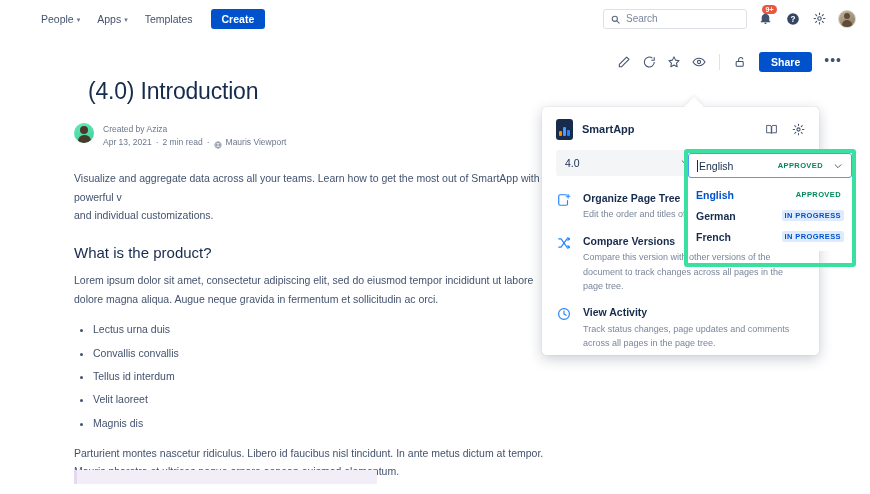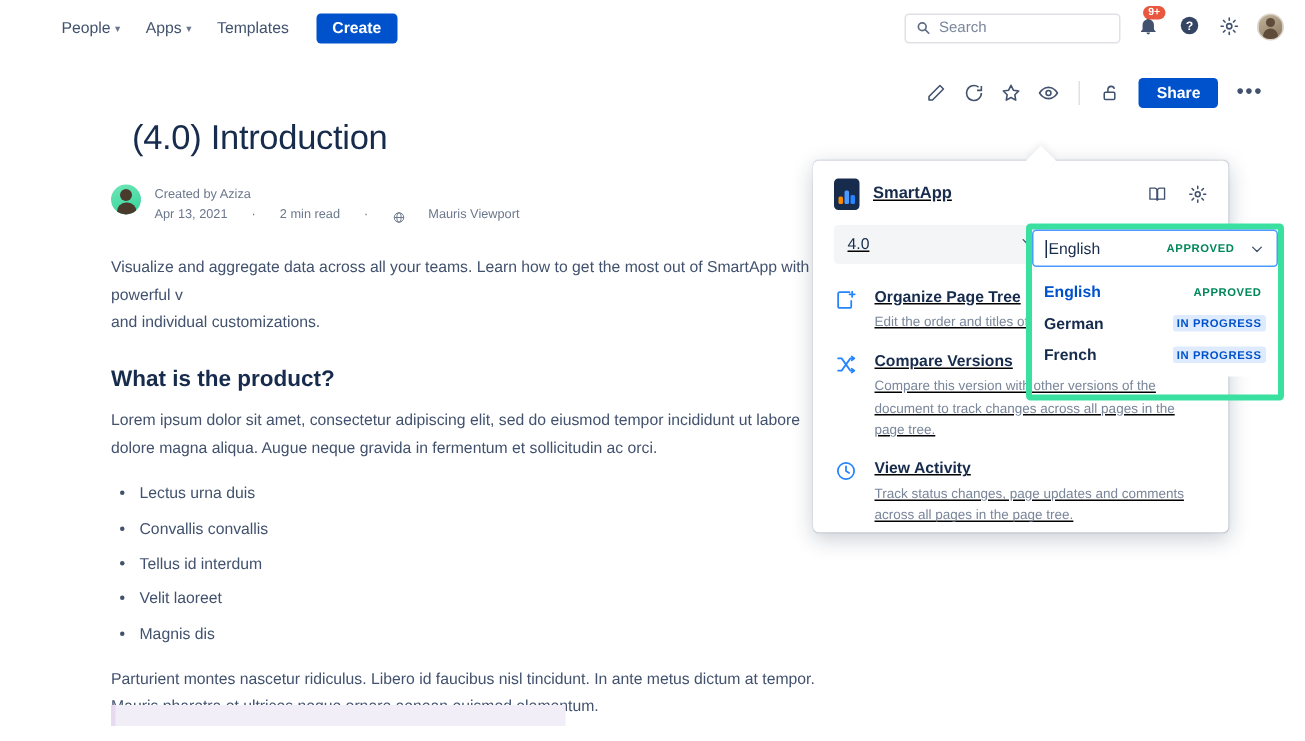--- a/index.html
+++ b/index.html
@@ -21,21 +21,21 @@
   .nav-item{
     display:flex;align-items:center;gap:3px;
     font-size:10.5px;color:#42526e;padding:4px 7px;border-radius:3px;
     cursor:pointer;white-space:nowrap;
   }
   .caret{font-size:7px;color:#6b778c;line-height:1;position:relative;top:1px;}
   .create-btn{
     background:#0052cc;color:#fff;font-size:10.5px;font-weight:600;
     padding:4px 11px;border-radius:3px;margin-left:8px;cursor:pointer;
   }
-  .nav-right{margin-left:auto;display:flex;align-items:flex-start;gap:10px;padding-right:14px;}
+  .nav-right{margin-left:auto;display:flex;align-items:center;gap:10px;padding-right:14px;}
   .searchbox{
     display:flex;align-items:center;gap:6px;width:128px;height:18px;
     border:1px solid #dfe1e6;border-radius:3px;background:#fff;padding:0 7px;
   }
   .searchbox .ph{font-size:10px;color:#7a869a;}
   .icon-btn{position:relative;width:17px;height:17px;display:flex;align-items:center;justify-content:center;cursor:pointer;}
   .badge{
     position:absolute;top:-5px;left:5px;background:#e9573f;color:#fff;
     font-size:7px;font-weight:700;border-radius:9px;padding:1px 3px;line-height:1;
     min-width:9px;text-align:center;
@@ -90,37 +90,36 @@
     width:20px;height:20px;border-radius:50%;flex:0 0 20px;
     background:linear-gradient(160deg,#6ee7b7,#34d399);position:relative;overflow:hidden;
   }
   .meta-avatar::before{
     content:"";position:absolute;left:6px;top:3px;width:8px;height:8px;border-radius:50%;background:#4a3a2c;
   }
   .meta-avatar::after{
     content:"";position:absolute;left:3.5px;top:12px;width:13px;height:10px;border-radius:6px 6px 0 0;background:#4a3a2c;
   }
   .meta-text{font-size:8.5px;color:#6b778c;line-height:1.55;}
-  .meta-line2{display:flex;align-items:flex-end;gap:16px;}
+  .meta-line2{display:flex;align-items:flex-end;gap:4px;}
   .globe{display:inline-flex;align-items:center;}
-  h2.sec{font-size:15px;font-weight:700;color:#172b4d;margin:20px 0 10px 0;}
+  h2.sec{font-size:15px;font-weight:400;color:#172b4d;margin:20px 0 10px 0;}
   p.body{font-size:10.5px;color:#42526e;line-height:1.75;margin:0 0 12px 0;}
   ul.bullets{margin:0 0 12px 0;padding-left:19px;}
   ul.bullets li{font-size:10.5px;color:#42526e;line-height:1.75;margin-bottom:5px;}
   .bottom-strip{
     position:absolute;left:74px;top:440px;width:300px;height:14px;
     background:#f1eef7;border-left:3px solid #e7d9ef;
   }
 
   
   .panel{
     position:absolute;left:542px;top:77px;width:277px;height:248px;
     background:#ffffff;border-radius:4px;
     box-shadow:0 4px 14px rgba(9,30,66,0.22), 0 0 1px rgba(9,30,66,0.28);
-    text-decoration:underline;
   }
   .panel-arrow{
     position:absolute;left:145px;top:-7px;width:14px;height:14px;background:#fff;
     transform:rotate(45deg);box-shadow:-2px -2px 4px rgba(9,30,66,0.06);
   }
   .panel-head{
     display:flex;align-items:center;padding:12px 14px 0 14px;
   }
   .app-logo{
     width:17px;height:17px;border-radius:3px;background:#172b4d;

